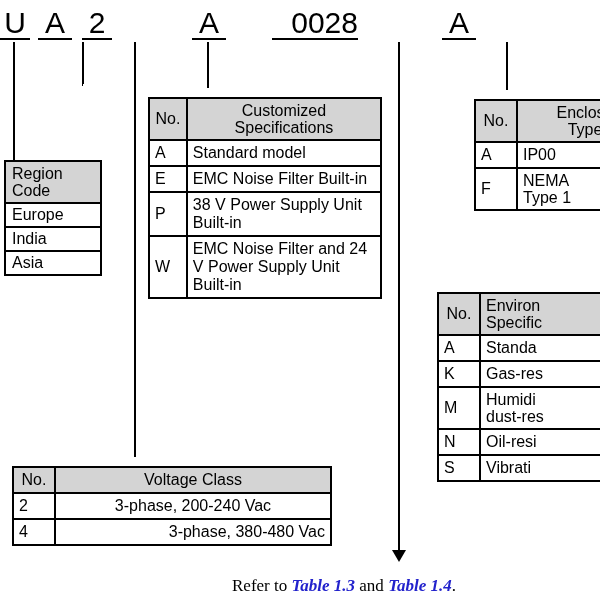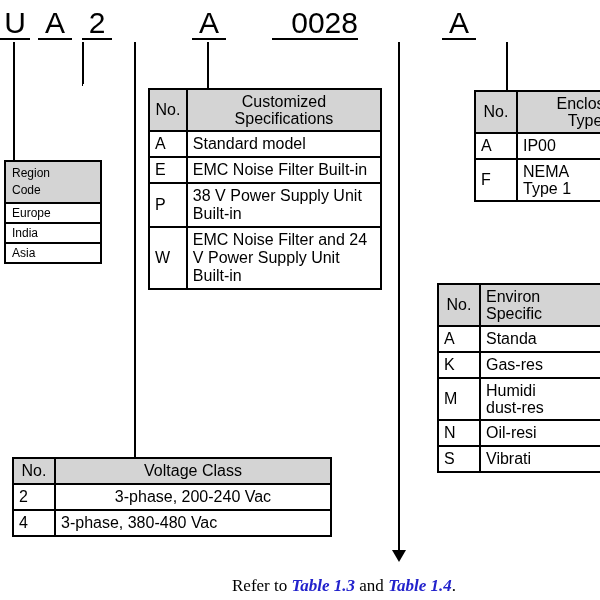--- a/index.html
+++ b/index.html
@@ -30,20 +30,21 @@
   }
 
   
   .vline { background: #000; width: 2px; }
   .hline { background: #000; height: 2px; }
 
   
   table.diag {
     border-collapse: collapse;
     background: #fff;
+    margin-top: 9px;
   }
   table.diag td, table.diag th {
     border: 2px solid #000;
     font-size: 16px;
     padding: 3px 5px;
     font-weight: normal;
     text-align: left;
     vertical-align: middle;
     color: #000;
   }
@@ -56,21 +57,21 @@
     width: 26px;
   }
 
   
   table.region {
     border-collapse: collapse;
     background: #fff;
   }
   table.region td {
     border: 2px solid #000;
-    font-size: 12px;
+    font-size: 16px;
     padding: 2px 6px;
     text-align: left;
     color: #000;
     width: 82px;
   }
   table.region td.head {
     background: #d4d4d4;
     text-align: left;
     line-height: 17px;
     padding: 3px 6px;
@@ -189,21 +190,21 @@
         <th style="text-align:center;">Voltage Class</th>
       </tr>
     </thead>
     <tbody>
       <tr>
         <td class="num">2</td>
         <td style="text-align:center;">3-phase, 200-240 Vac</td>
       </tr>
       <tr>
         <td class="num">4</td>
-        <td style="text-align:left;">3-phase, 380-480 Vac</td>
+        <td style="text-align:right;">3-phase, 380-480 Vac</td>
       </tr>
     </tbody>
   </table>
 </div>
 
 <div class="abs" style="left:474px; top:90px;">
   <table class="diag" style="width:180px;">
     <thead>
       <tr>
         <th class="num" style="width:30px;">No.</th>

